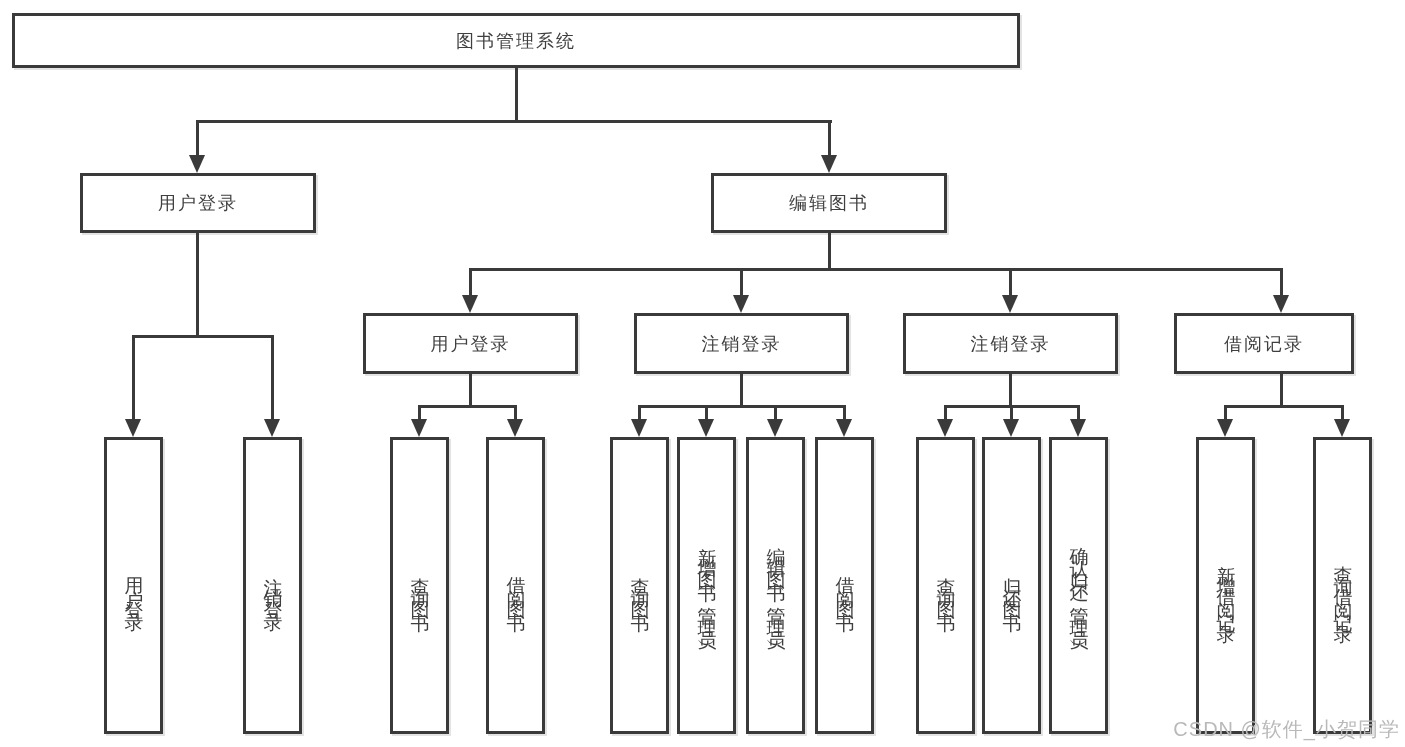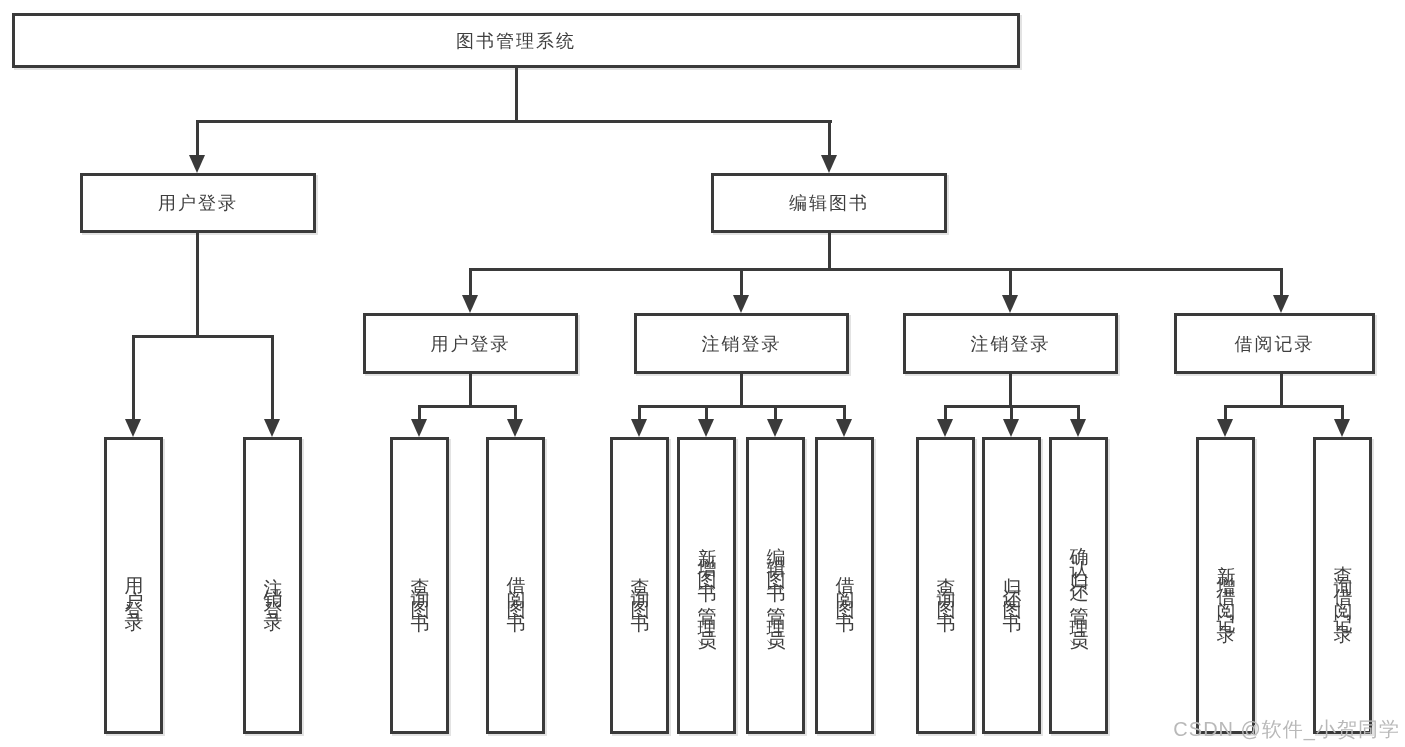--- a/index.html
+++ b/index.html
@@ -108,21 +108,21 @@
 
   <div class="box" style="left:363px; top:313px; width:215px; height:61px;">
     <span class="hlabel">用户登录</span>
   </div>
   <div class="box" style="left:634px; top:313px; width:215px; height:61px;">
     <span class="hlabel">注销登录</span>
   </div>
   <div class="box" style="left:903px; top:313px; width:215px; height:61px;">
     <span class="hlabel">注销登录</span>
   </div>
-  <div class="box" style="left:1174px; top:313px; width:201px; height:61px;">
+  <div class="box" style="left:1174px; top:313px; width:180px; height:61px;">
     <span class="hlabel">借阅记录</span>
   </div>
 
   <div class="line" style="left:469px; top:374px; width:3px; height:33px;"></div>
   <div class="line" style="left:418px; top:405px; width:99px; height:3px;"></div>
   <div class="line" style="left:418px; top:408px; width:3px; height:11px;"></div>
   <div class="arrow" style="left:411px; top:419px;"></div>
   <div class="line" style="left:514px; top:408px; width:3px; height:11px;"></div>
   <div class="arrow" style="left:507px; top:419px;"></div>
 

